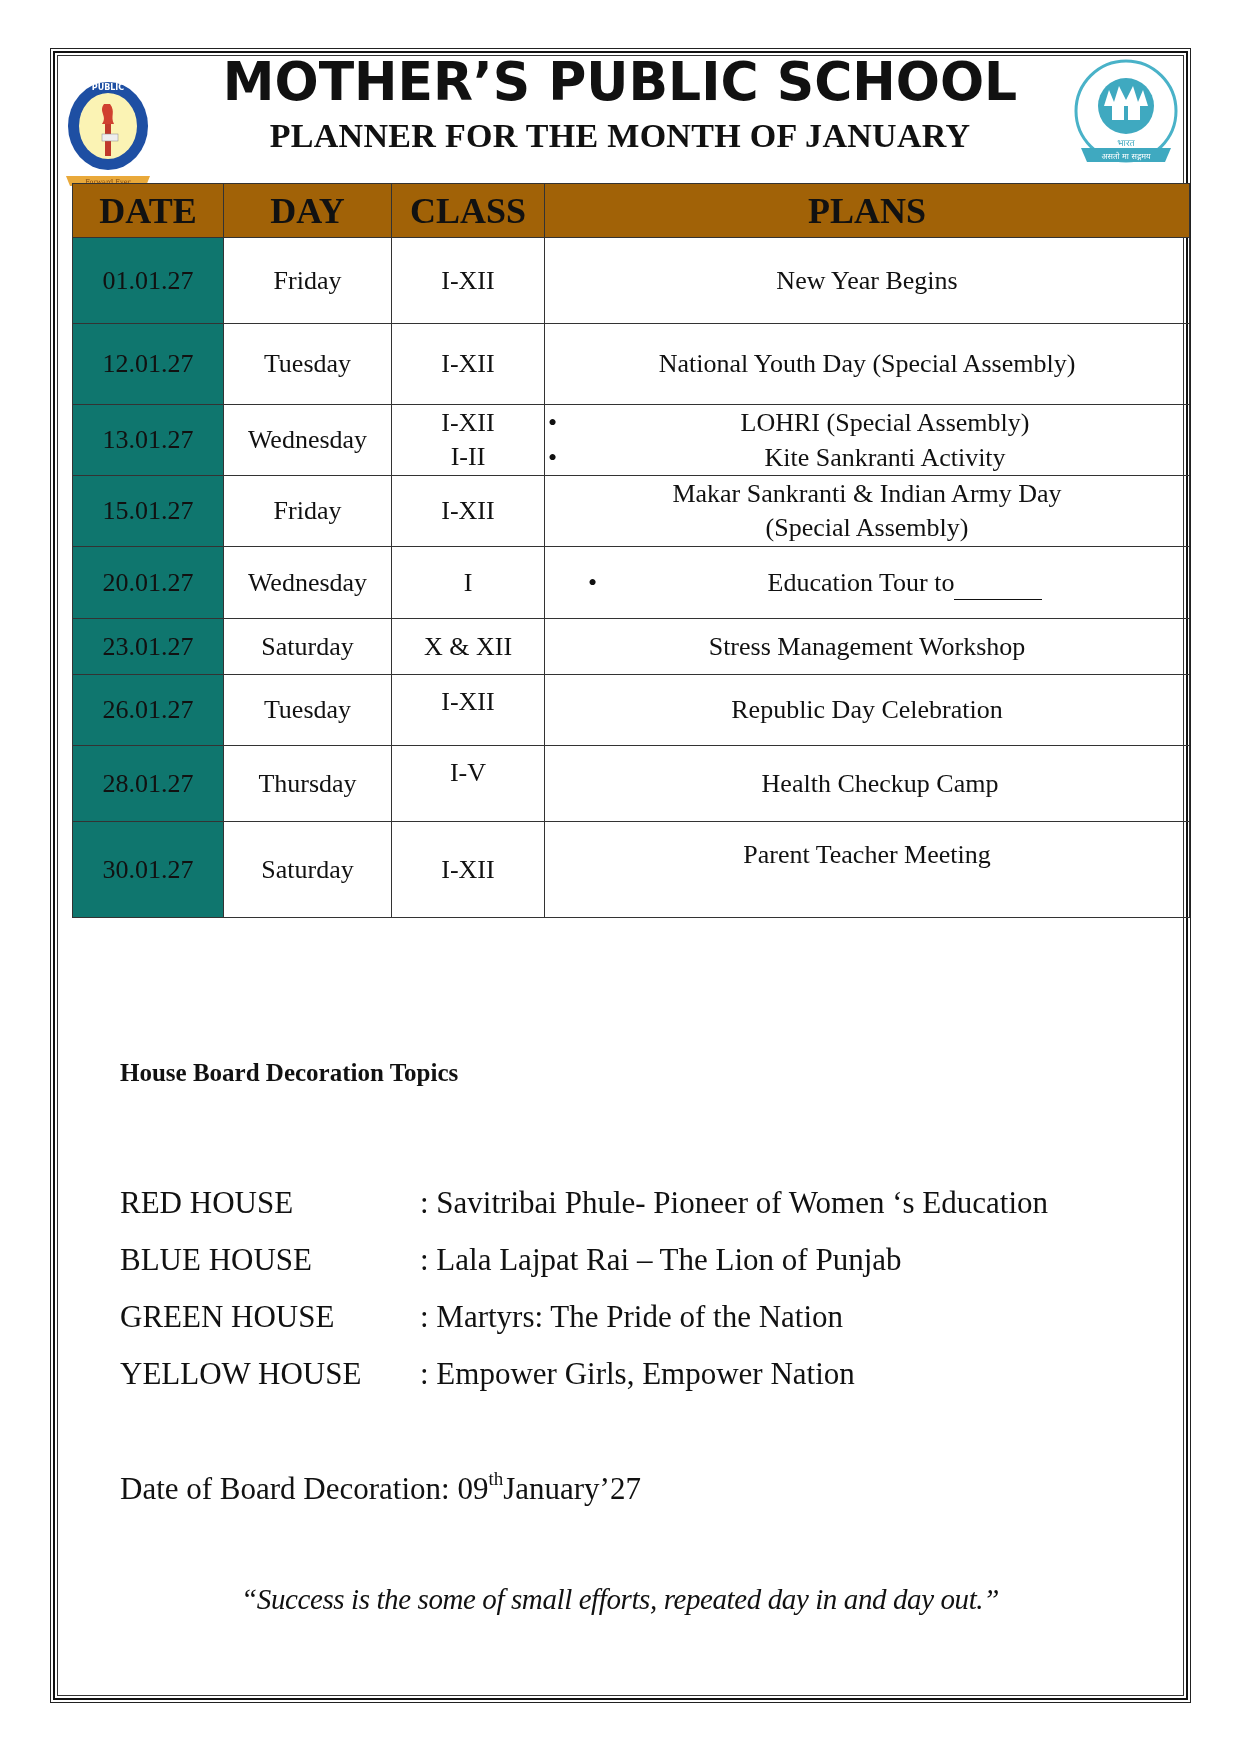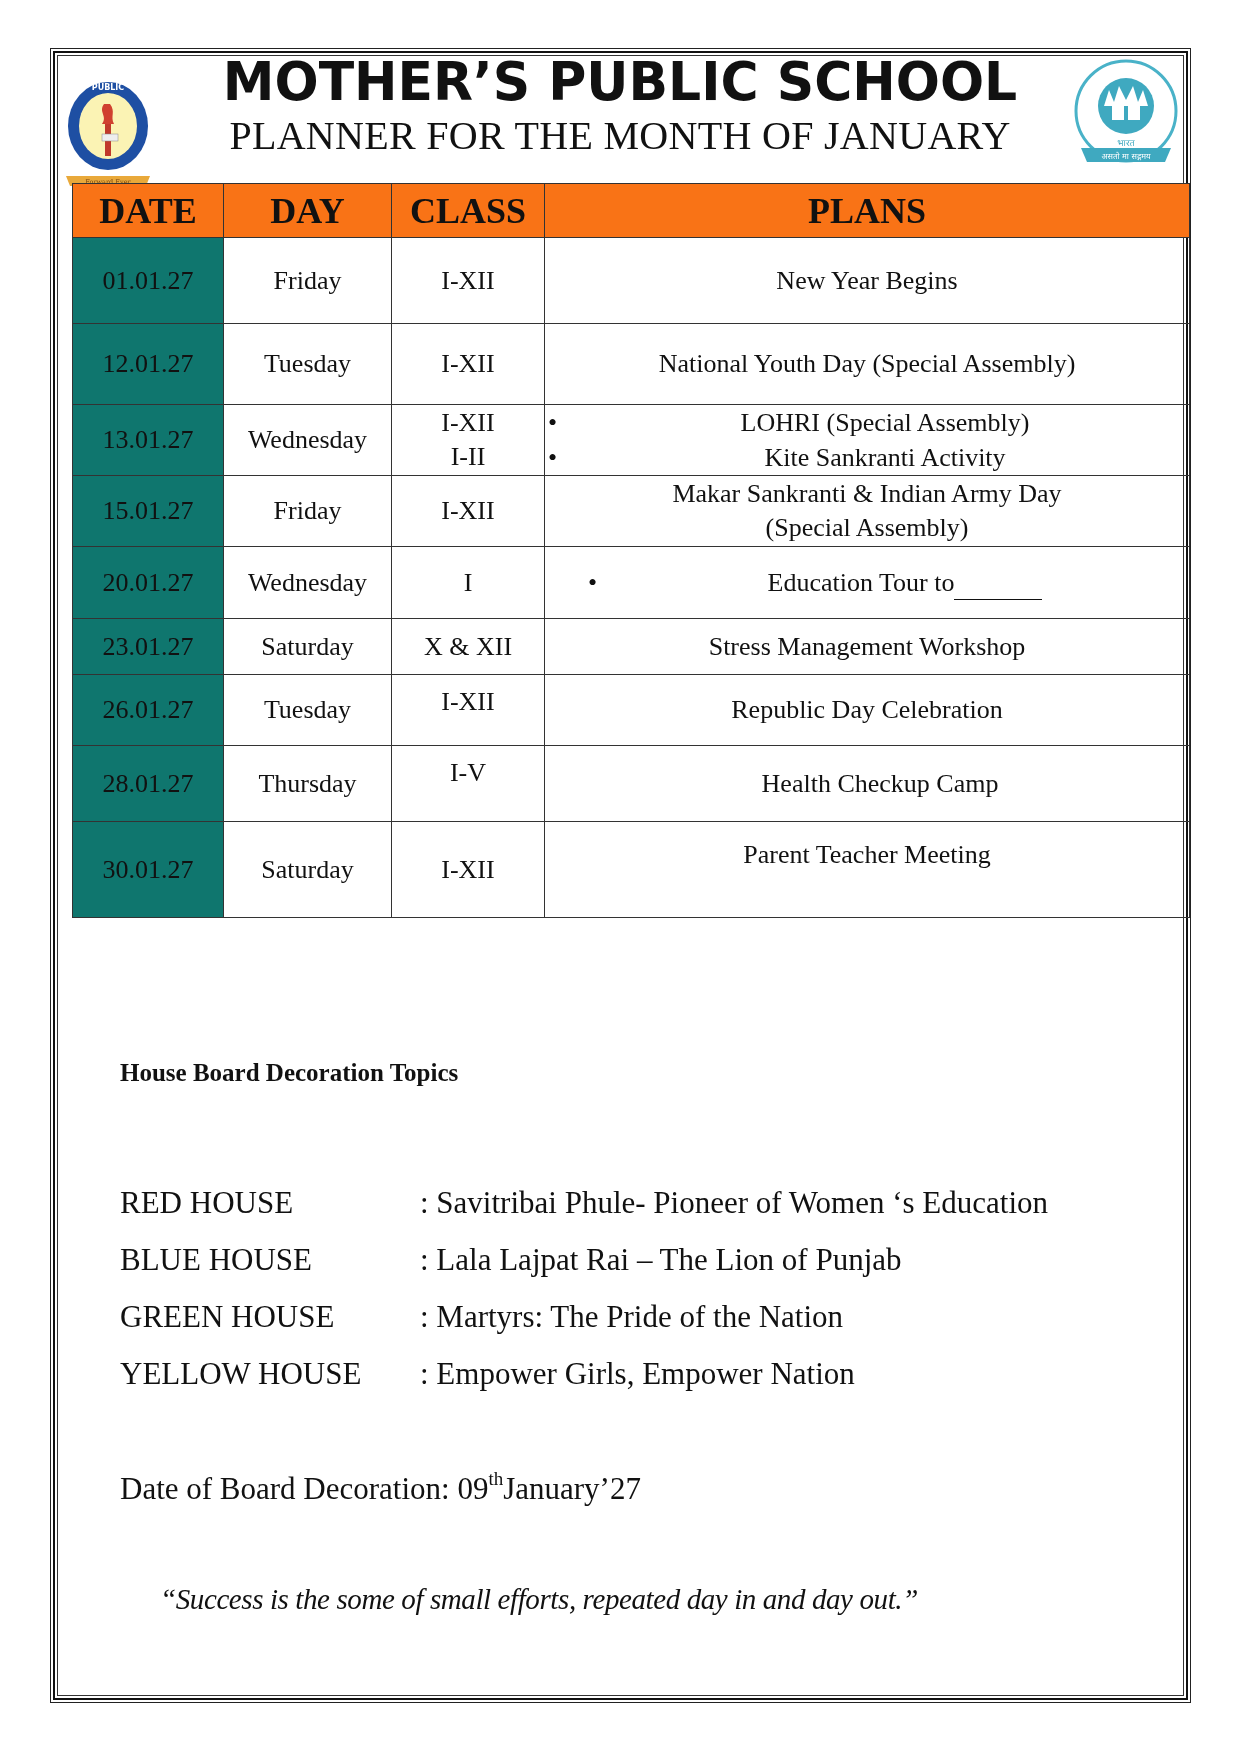--- a/index.html
+++ b/index.html
@@ -26,32 +26,32 @@
     position: absolute; left: 1071px; top: 56px; width: 110px; height: 118px;
   }
 
   .school-name {
     position: absolute; left: 160px; top: 50px; width: 920px; text-align: center;
     font-family: "DejaVu Sans", "Liberation Sans", sans-serif; font-weight: bold;
     font-size: 53px; letter-spacing: 0px; line-height: 64px; transform: scaleX(0.98);
   }
   .planner-title {
     position: absolute; left: 160px; top: 112px; width: 920px; text-align: center;
-    font-weight: normal; font-size: 40px; line-height: 48px; letter-spacing: 0.3px;
+    font-weight: bold; font-size: 34px; line-height: 48px; letter-spacing: 0.3px;
   }
 
   table.planner {
     position: absolute; left: 72px; top: 183px; width: 1117px;
     border-collapse: collapse; table-layout: fixed;
   }
   table.planner th, table.planner td {
     border: 1.5px solid #333; padding: 0; vertical-align: middle;
   }
   table.planner th {
-    background: #f97316; font-weight: bold; font-size: 36px; height: 53px;
+    background: #a16207; font-weight: bold; font-size: 36px; height: 53px;
     text-align: center; color: #111;
   }
   table.planner td { font-size: 26px; text-align: center; }
   td.date-cell { background: #0f766e; }
   td.plan-cell { text-align: left; padding-left: 12px; line-height: 34px; }
   td.bold { font-weight: normal; }
   .plan-list { margin: 0; padding-left: 36px; list-style: none; }
   .plan-list li { position: relative; line-height: 35px; }
   .plan-list li::before {
     content: "•"; position: absolute; left: -33px; top: 0; font-size: 26px;
@@ -67,21 +67,21 @@
   }
   .house-list { position: absolute; left: 120px; top: 1185px; width: 1000px; }
   .house-row { height: 57px; font-size: 31px; display: flex; }
   .house-name { width: 300px; }
   .house-topic { }
   .board-date {
     position: absolute; left: 120px; top: 1471px; font-size: 31px;
   }
   .board-date sup { font-size: 19px; vertical-align: 14px; line-height: 0; }
   .quote {
-    position: absolute; left: 160px; top: 1583px; width: 920px; 
+    position: absolute; left: 160px; top: 1583px; width: 920px; text-align: center;
     font-style: italic; font-size: 29px; letter-spacing: -0.4px;
   }
 </style>
 </head>
 <body>
 
 <div class="page-border"></div>
 
 <div class="logo-left">
   <svg width="100" height="118" viewBox="0 0 100 118">

